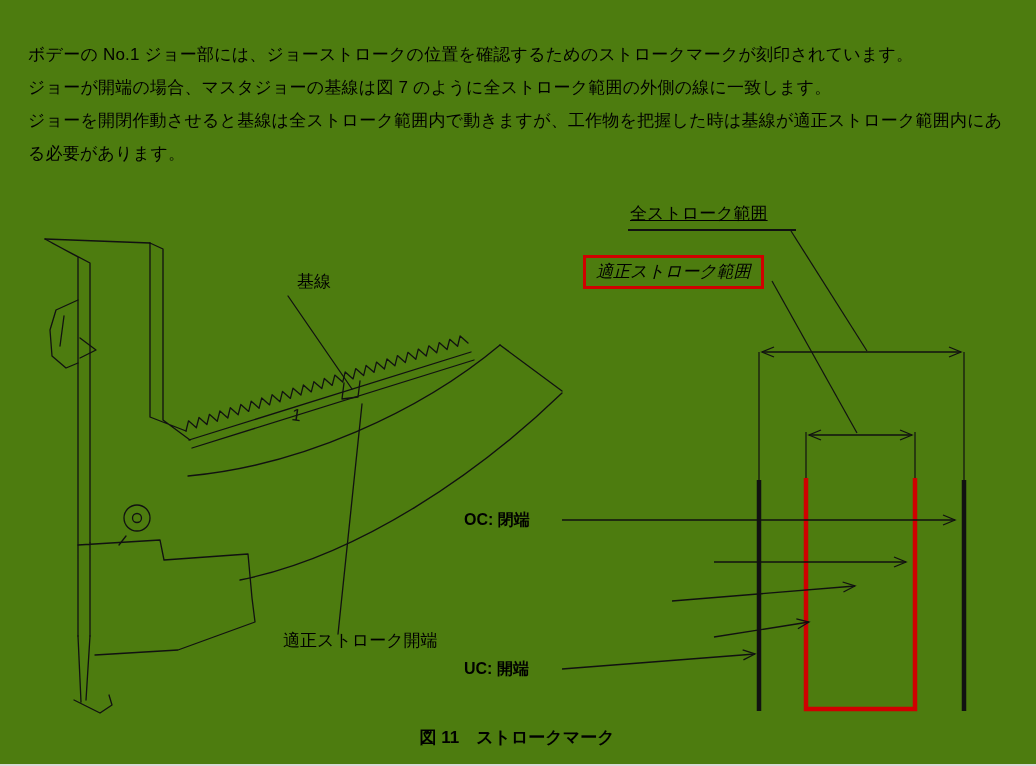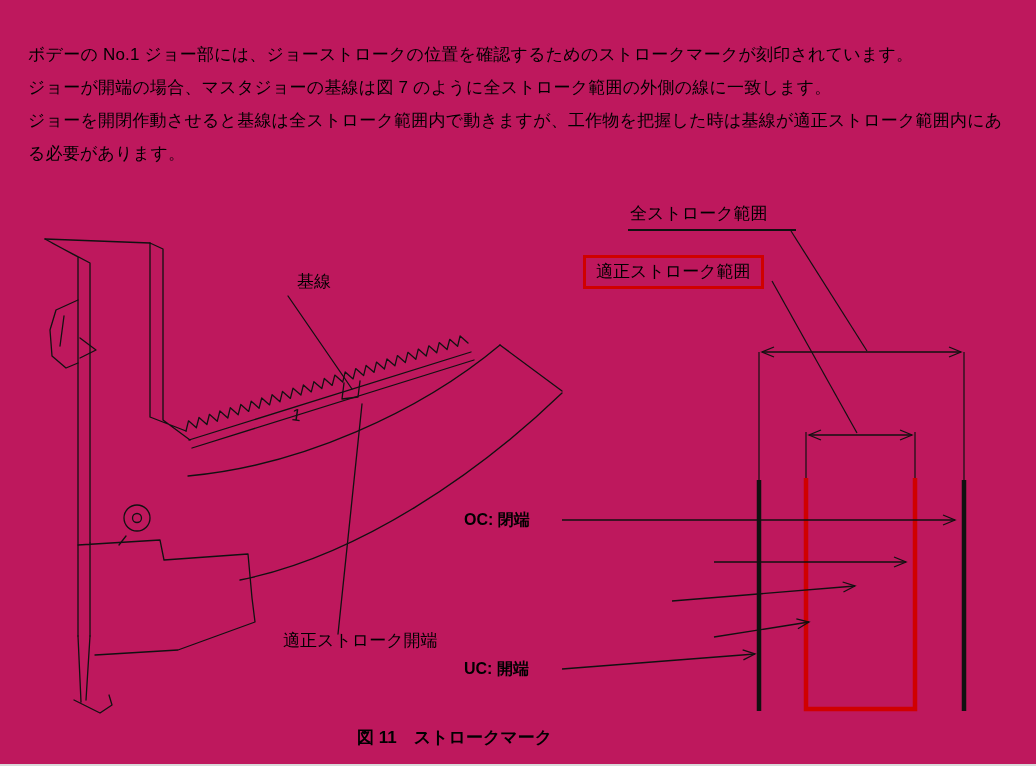--- a/index.html
+++ b/index.html
@@ -1,19 +1,19 @@
 <!DOCTYPE html>
 <html><head>
 <meta charset="utf-8">
 <style>
   html,body{margin:0;padding:0;background:#e8e8e8;}
   .page{
     position:relative;
     width:1036px;height:766px;
-    background:#be185d;
+    background:#4d7c0f;
     overflow:hidden;
     font-family:"Liberation Sans","DejaVu Sans",sans-serif;
     color:#000;
     margin:0 auto;
   }
   .intro{
     position:absolute;
     left:28px;top:38px;width:988px;
   }
   .intro p{
@@ -42,20 +42,21 @@
   .anno{
     position:absolute;
     font-size:16px;
     font-weight:bold;
     white-space:nowrap;
     line-height:22px;
   }
   .caption{
     position:absolute;
     left:357px;top:726px;width:320px;
+    text-align:center;
     font-size:17px;
     font-weight:bold;
     white-space:nowrap;
   }
   .page-bottom-line{
     position:absolute;left:0;right:0;bottom:0;height:2px;background:#d9d9d9;
   }
 </style>
 </head>
 <body>
@@ -118,22 +119,22 @@
       <line x1="714" y1="562" x2="906" y2="562" stroke="#111" stroke-width="1.4" marker-end="url(#ah)"></line>
       <line x1="672" y1="601" x2="855" y2="586" stroke="#111" stroke-width="1.4" marker-end="url(#ah)"></line>
       <line x1="714" y1="637" x2="809" y2="622" stroke="#111" stroke-width="1.4" marker-end="url(#ah)"></line>
       <line x1="562" y1="669" x2="755" y2="654" stroke="#111" stroke-width="1.4" marker-end="url(#ah)"></line>
     </g>
   </svg>
 
   <div class="lbl" style="left:256px;top:272px;margin-left:41px;">基線</div>
   <div class="lbl" style="left:283px;top:631px;">適正ストローク開端</div>
 
-  <div class="lbl full-range" style="left:628px;top:204px;">全ストローク範囲</div>
-  <div class="lbl proper-range" style="left:583px;top:255px;">適正ストローク範囲</div>
+  <div class="lbl full-range" style="left:628px;top:204px;text-decoration:underline;">全ストローク範囲</div>
+  <div class="lbl proper-range" style="left:583px;top:255px;font-style:italic;">適正ストローク範囲</div>
 
   <div class="anno" style="left:464px;top:509px;">OC: 閉端</div>
   <div class="anno" style="left:464px;top:658px;">UC: 開端</div>
 
   <div class="caption">図 11　ストロークマーク</div>
 
   <div class="page-bottom-line"></div>
 </div>
 
 </body></html>

